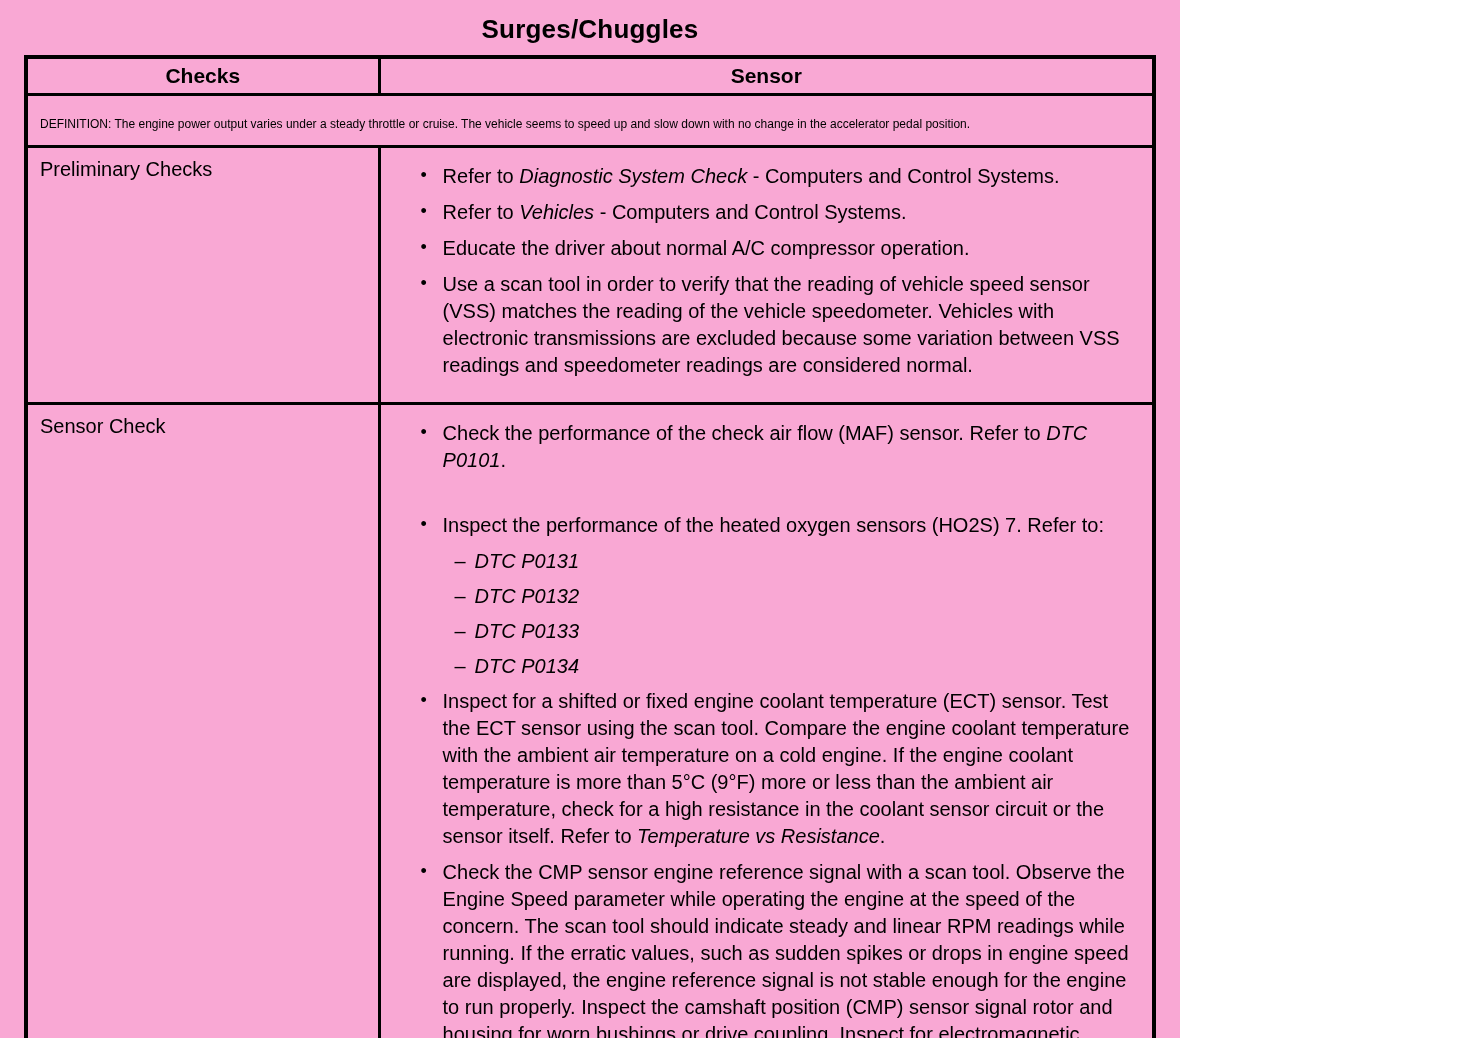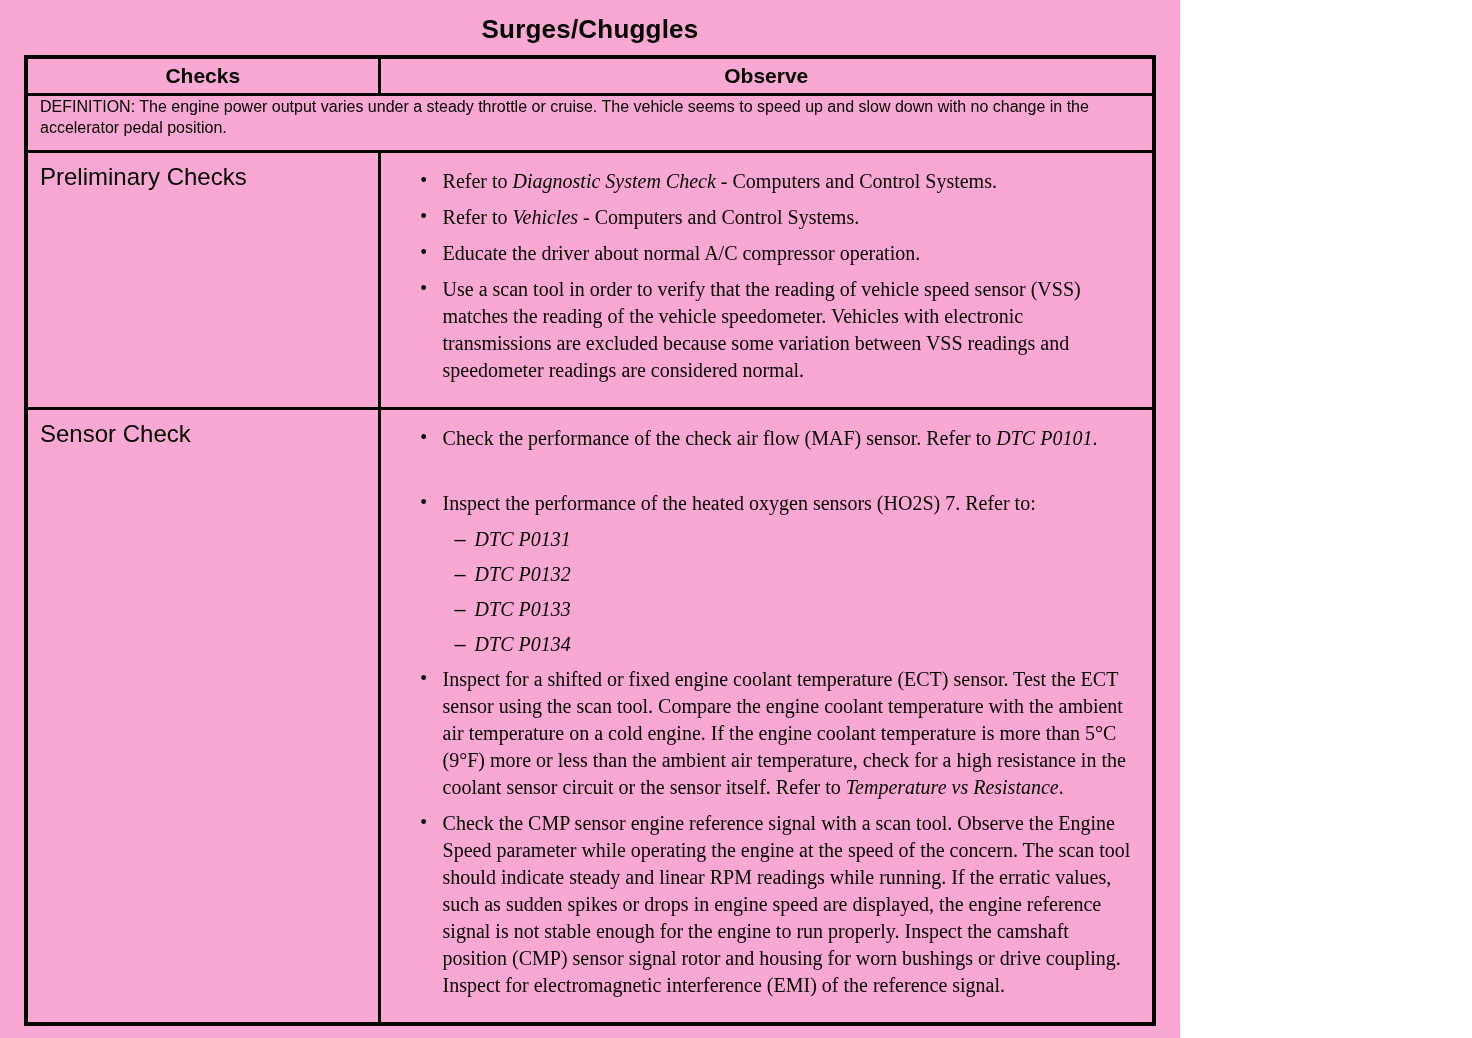--- a/index.html
+++ b/index.html
@@ -36,26 +36,26 @@
   col.col-checks { width: 31.3%; }
   col.col-action { width: 68.7%; }
   th.col-header {
     font-size: 21px;
     font-weight: bold;
     text-align: center;
     padding: 5px 4px;
     margin-top: 20px;
   }
   td.definition-cell {
-    font-size: 16px;
+    font-size: 12px;
     line-height: 1.32;
-    padding: 0 12px 12px 12px;
+    padding: 21px 12px 12px 12px;
   }
   td.check-cell {
-    font-size: 24px;
+    font-size: 20px;
     padding: 10px 12px;
   }
   td.action-cell {
     font-size: 20px;
     padding: 8px 16px 14px 40px;
   }
   .action-item {
     display: flex;
     align-items: flex-start;
     line-height: 1.35;
@@ -73,38 +73,38 @@
     margin-top: 4px;
     margin-bottom: 8px;
   }
   .action-item.dash .marker {
     flex: 0 0 20px;
     width: 20px;
   }
   .action-item.gap-after {
     margin-bottom: 38px;
   }
-  .item-text { flex: 1; font-family: Liberation Serif, serif; }
+  .item-text { flex: 1; }
   .item-text i { font-style: italic; }
 </style>
 </head>
 <body>
 
 <div class="page">
   <h1 class="title">Surges/Chuggles</h1>
 
   <table class="diag-table">
     <colgroup>
       <col class="col-checks">
       <col class="col-action">
     </colgroup>
     <tbody>
       <tr>
         <th class="col-header">Checks</th>
-        <th class="col-header">Observe</th>
+        <th class="col-header">Sensor</th>
       </tr>
       <tr>
         <td class="definition-cell" colspan="2">DEFINITION: The engine power output varies under a steady throttle or cruise. The vehicle seems to speed up and slow down with no change in the accelerator pedal position.</td>
       </tr>
     </tbody>
     <tbody id="rows-body">
         <tr>
           <td class="check-cell">Preliminary Checks</td>
           <td class="action-cell">
             <div class="action-item bullet">

